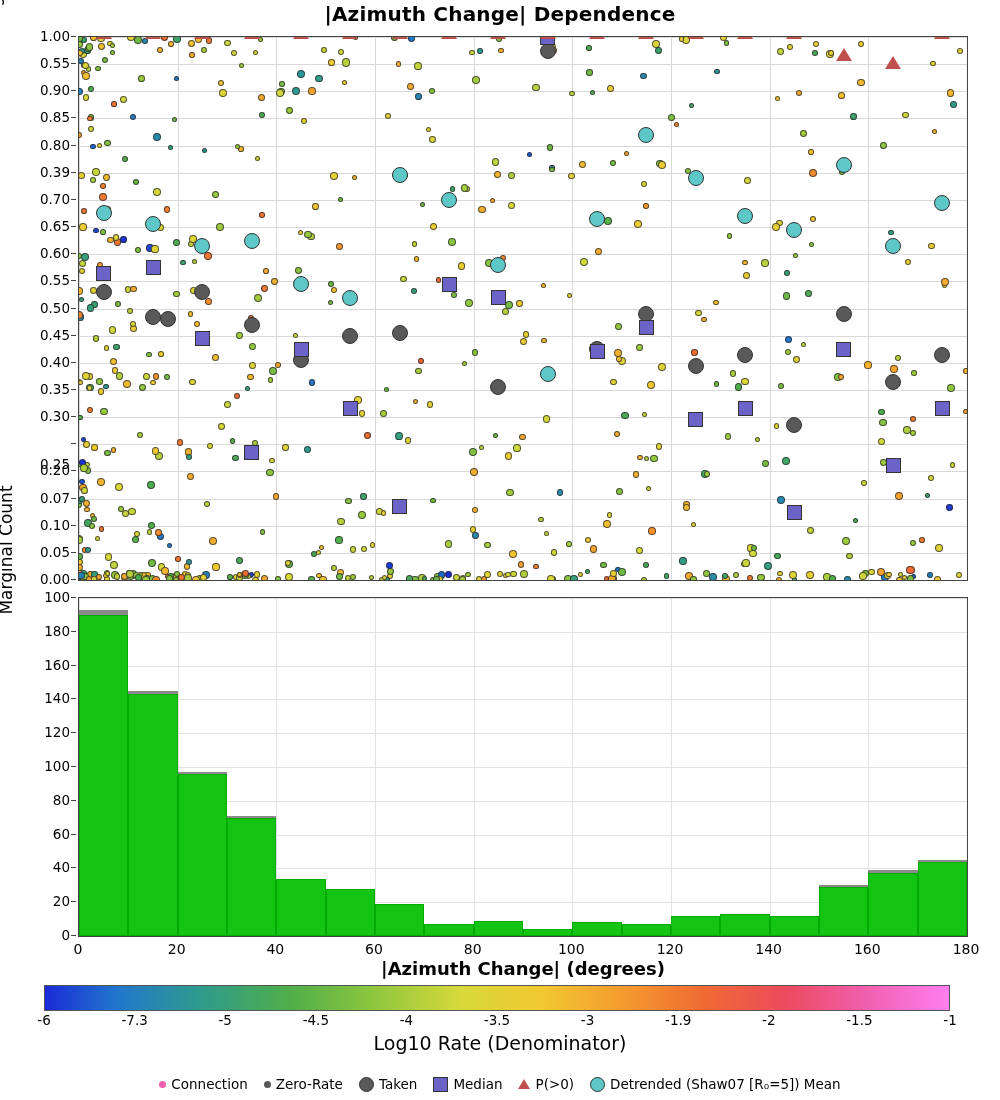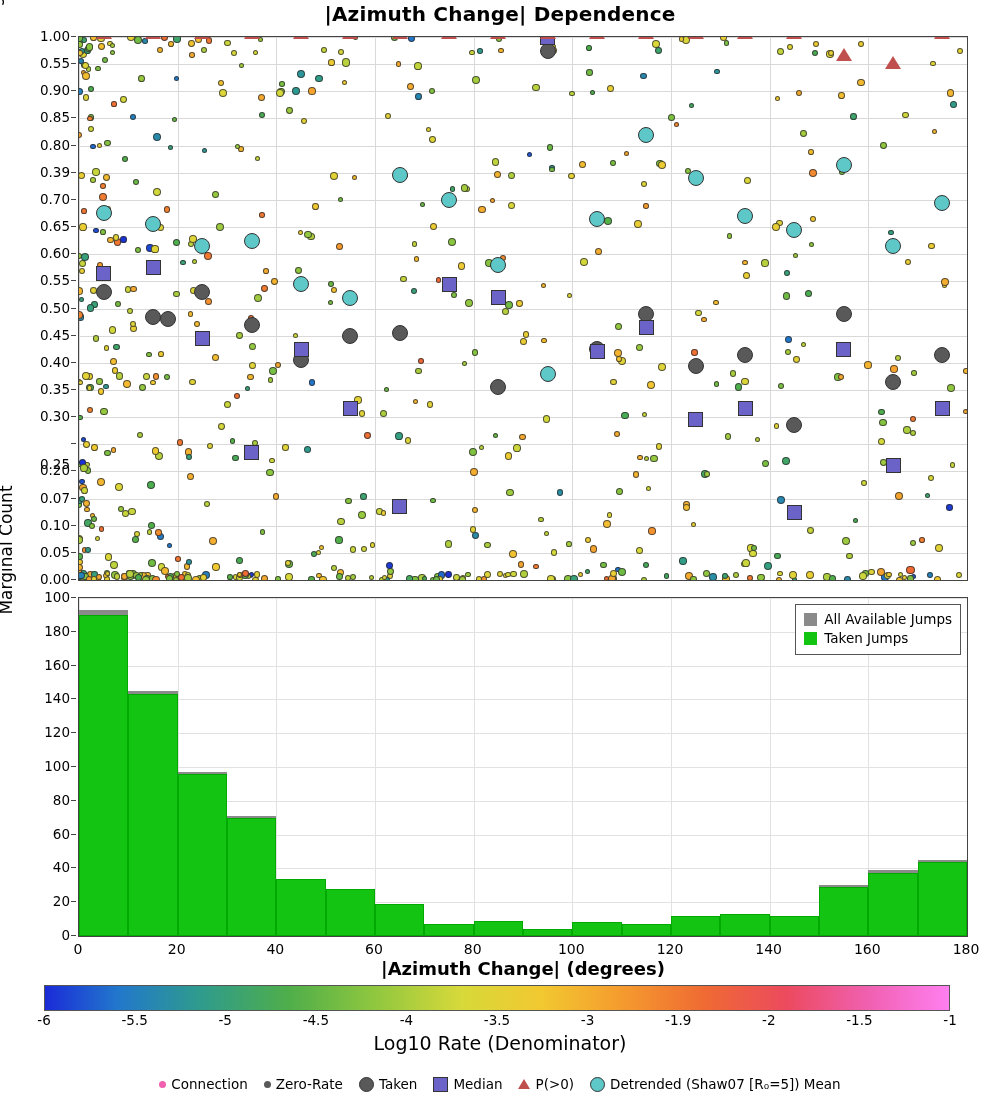--- a/index.html
+++ b/index.html
@@ -1028,30 +1028,20 @@
       <div class="bar" style="left: 641.333px; width: 49.3333px; height: 21.97px; background: rgb(19, 196, 19);"></div>
       <div class="bar-all" style="left: 690.667px; width: 49.3333px; top: 317.72px; height: 20.28px; background: rgb(138, 138, 138);"></div>
       <div class="bar" style="left: 690.667px; width: 49.3333px; height: 20.28px; background: rgb(19, 196, 19);"></div>
       <div class="bar-all" style="left: 740px; width: 49.3333px; top: 287.3px; height: 50.7px; background: rgb(138, 138, 138);"></div>
       <div class="bar" style="left: 740px; width: 49.3333px; height: 49.01px; background: rgb(19, 196, 19);"></div>
       <div class="bar-all" style="left: 789.333px; width: 49.3333px; top: 272.09px; height: 65.91px; background: rgb(138, 138, 138);"></div>
       <div class="bar" style="left: 789.333px; width: 49.3333px; height: 62.53px; background: rgb(19, 196, 19);"></div>
       <div class="bar-all" style="left: 838.667px; width: 49.3333px; top: 261.95px; height: 76.05px; background: rgb(138, 138, 138);"></div>
       <div class="bar" style="left: 838.667px; width: 49.3333px; height: 74.36px; background: rgb(19, 196, 19);"></div>
     </div>
-  <div id="hist-legend">
-    <div class="row">
-      <span class="sw" style="background:#8a8a8a"></span>
-      <span>All Available Jumps</span>
-    </div>
-    <div class="row">
-      <span class="sw" style="background:#13c413"></span>
-      <span>Taken Jumps</span>
-    </div>
-  </div>
 </div>
 
 <div id="xlabels">
     <span style="left: 0px; top: 2px;">0</span>
     <span style="left: 98.6667px; top: 2px;">20</span>
     <span style="left: 197.333px; top: 2px;">40</span>
     <span style="left: 296px; top: 2px;">60</span>
     <span style="left: 394.667px; top: 2px;">80</span>
     <span style="left: 493.333px; top: 2px;">100</span>
     <span style="left: 592px; top: 2px;">120</span>
@@ -1059,21 +1049,21 @@
     <span style="left: 789.333px; top: 2px;">160</span>
     <span style="left: 888px; top: 2px;">180</span>
   </div>
 <div class="axis-title-x">|Azimuth Change| (degrees)</div>
 
 <div id="colorbar-wrap">
   <div id="colorbar"></div>
 </div>
 <div id="cb-ticks">
     <span style="left: 0px; top: 0px;">-6</span>
-    <span style="left: 90.6px; top: 0px;">-5.5</span>
+    <span style="left: 90.6px; top: 0px;">-7.3</span>
     <span style="left: 181.2px; top: 0px;">-5</span>
     <span style="left: 271.8px; top: 0px;">-4.5</span>
     <span style="left: 362.4px; top: 0px;">-4</span>
     <span style="left: 453px; top: 0px;">-3.5</span>
     <span style="left: 543.6px; top: 0px;">-3</span>
     <span style="left: 634.2px; top: 0px;">-1.9</span>
     <span style="left: 724.8px; top: 0px;">-2</span>
     <span style="left: 815.4px; top: 0px;">-1.5</span>
     <span style="left: 906px; top: 0px;">-1</span>
   </div>

